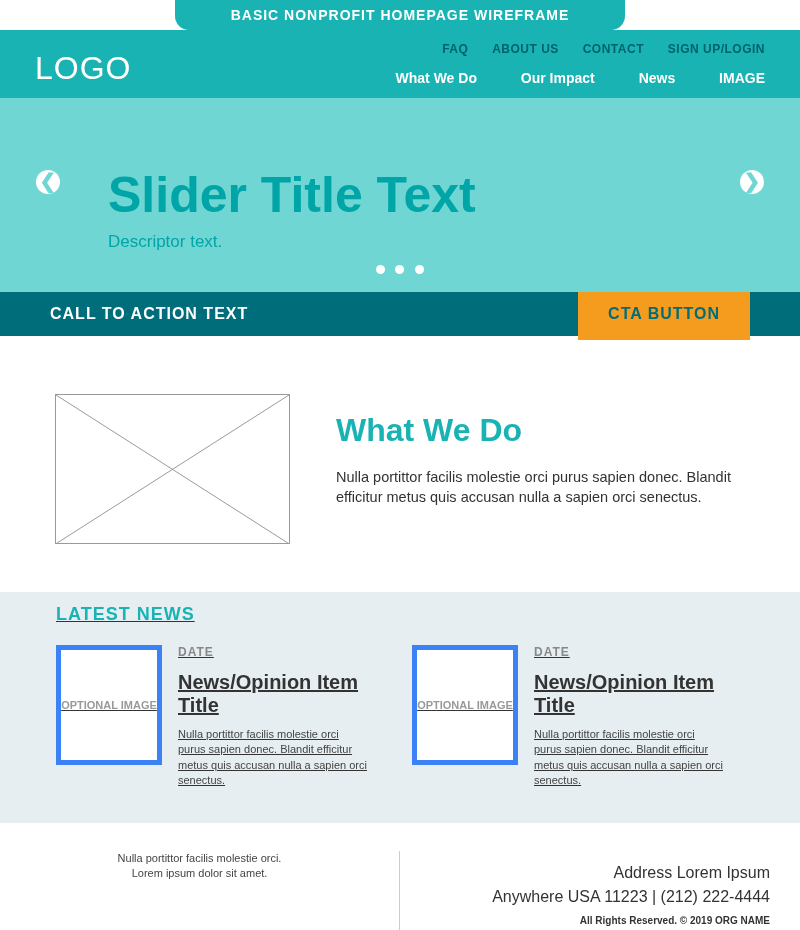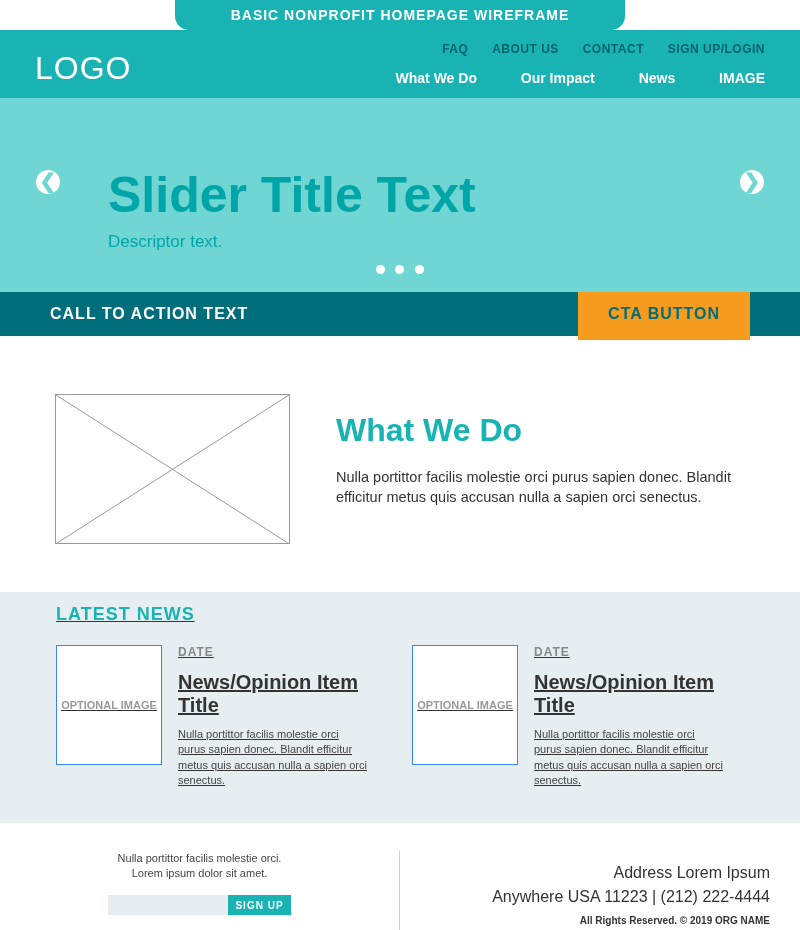--- a/index.html
+++ b/index.html
@@ -194,21 +194,21 @@
   }
   .news-item {
     display: flex;
     gap: 16px;
     flex: 1;
   }
   .news-img {
     width: 106px;
     height: 120px;
     background: #fff;
-    border: 1px solid #3b82f6;
+    border: 5px solid #3b82f6;
     display: flex;
     flex-direction: column;
     align-items: center;
     justify-content: center;
     color: #999;
     font-size: 11px;
     font-weight: bold;
     flex-shrink: 0;
     text-align: center;
   }
@@ -396,24 +396,20 @@
     </div>
   </div>
 </div>
 
 <div class="footer">
   <div class="newsletter">
     <div class="sub">
       <span>Nulla portittor facilis molestie orci.</span><br>
       <span>Lorem ipsum dolor sit amet.</span>
     </div>
-    <div class="newsletter-form">
-      <input type="text" style="">
-      <button>SIGN UP</button>
-    </div>
   </div>
   <div class="contact">
     <div class="addr">
       <span>Address Lorem Ipsum</span><br>
       <span>Anywhere USA 11223  |  (212) 222-4444</span>
     </div>
     <div class="rights">All Rights Reserved. © 2019 ORG NAME</div>
     <div class="dnl-logo">
       <span>DNL</span>
       <span class="globe"></span>

